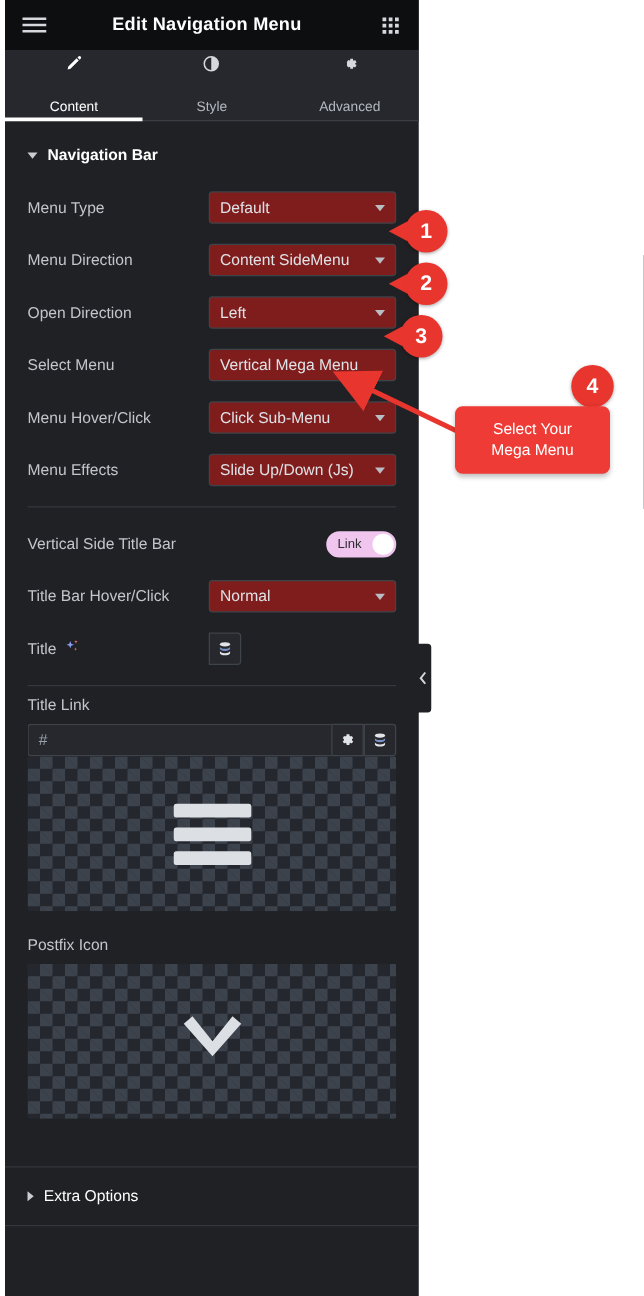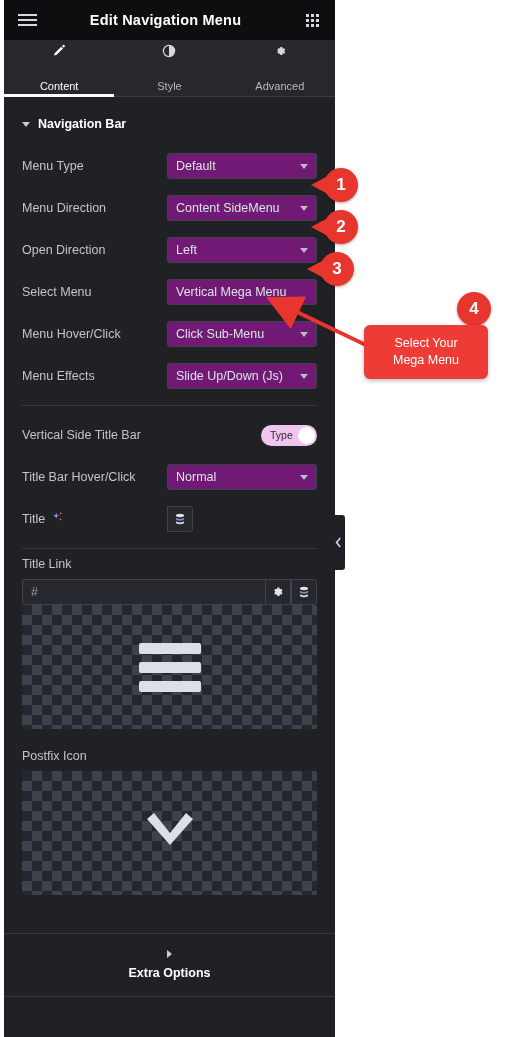--- a/index.html
+++ b/index.html
@@ -53,21 +53,21 @@
   .caret-r{width:0;height:0;border-top:4.5px solid transparent;
     border-bottom:4.5px solid transparent;border-left:5px solid #c9ccd2;}
 
   
   .body{padding:0 18px;}
   .row{display:flex;align-items:center;height:42px;}
   .row .lbl{flex:1;color:#c2c5cb;font-size:12.5px;display:flex;
     align-items:center;gap:6px;}
   .ctrl{width:150px;}
   .select{
-    position:relative;height:26px;background:#701a75;
+    position:relative;height:26px;background:#7f1d1d;
     border:1px solid #3f434a;border-radius:3px;
     display:flex;align-items:center;padding:0 22px 0 8px;
     color:#dfe2e6;font-size:12.5px;cursor:pointer;box-sizing:border-box;
   }
   .select .car{position:absolute;right:8px;top:50%;margin-top:-2px;
     width:0;height:0;border-left:4px solid transparent;
     border-right:4px solid transparent;border-top:5px solid #b9bdc4;}
   .textfield{
     height:26px;background:#26282d;border:1px solid #3f434a;border-radius:3px;
     display:flex;align-items:center;padding:0 8px;color:#dfe2e6;font-size:12.5px;
@@ -107,22 +107,22 @@
       linear-gradient(45deg,#3d434d 25%,transparent 25%,transparent 75%,#3d434d 75%);
     background-size:20px 20px;
     background-position:0 0,10px 10px;
     display:flex;align-items:center;justify-content:center;
   }
   .hamb{display:flex;flex-direction:column;gap:8px;}
   .hamb i{display:block;width:62px;height:11px;background:#dcdfe3;border-radius:2px;}
 
   .spacer-bot{height:34px;}
   .sec-sep{height:1px;background:#34373d;}
-  .extra{padding:16px 18px;color:#ffffff;font-size:12.5px;font-weight:bold;
-    display:flex;align-items:center;gap:8px;cursor:pointer;flex-direction:column;}
+  .extra{padding:16px 18px;color:#ffffff;font-size:12.5px;font-weight:normal;
+    display:flex;align-items:center;gap:8px;cursor:pointer;}
 
   
   .collapse-tab{
     position:absolute;left:331px;top:515px;width:14px;height:55px;
     background:#1f2124;border-radius:0 3px 3px 0;
     display:flex;align-items:center;justify-content:center;cursor:pointer;
   }
   .collapse-tab svg{display:block;}
 
   
@@ -278,21 +278,21 @@
       </div>
     </div>
 
     <div class="divider"></div>
 
     <div class="row">
       <div class="lbl">
           <span>Vertical Side Title Bar</span>
         </div>
       <div class="toggle">
-        <span class="t-lbl">Type</span>
+        <span class="t-lbl">Link</span>
         <span class="knob"></span>
       </div>
     </div>
 
     <div class="row">
       <div class="lbl">
           <span>Title Bar Hover/Click</span>
         </div>
       <div class="ctrl">
         <div class="select">

